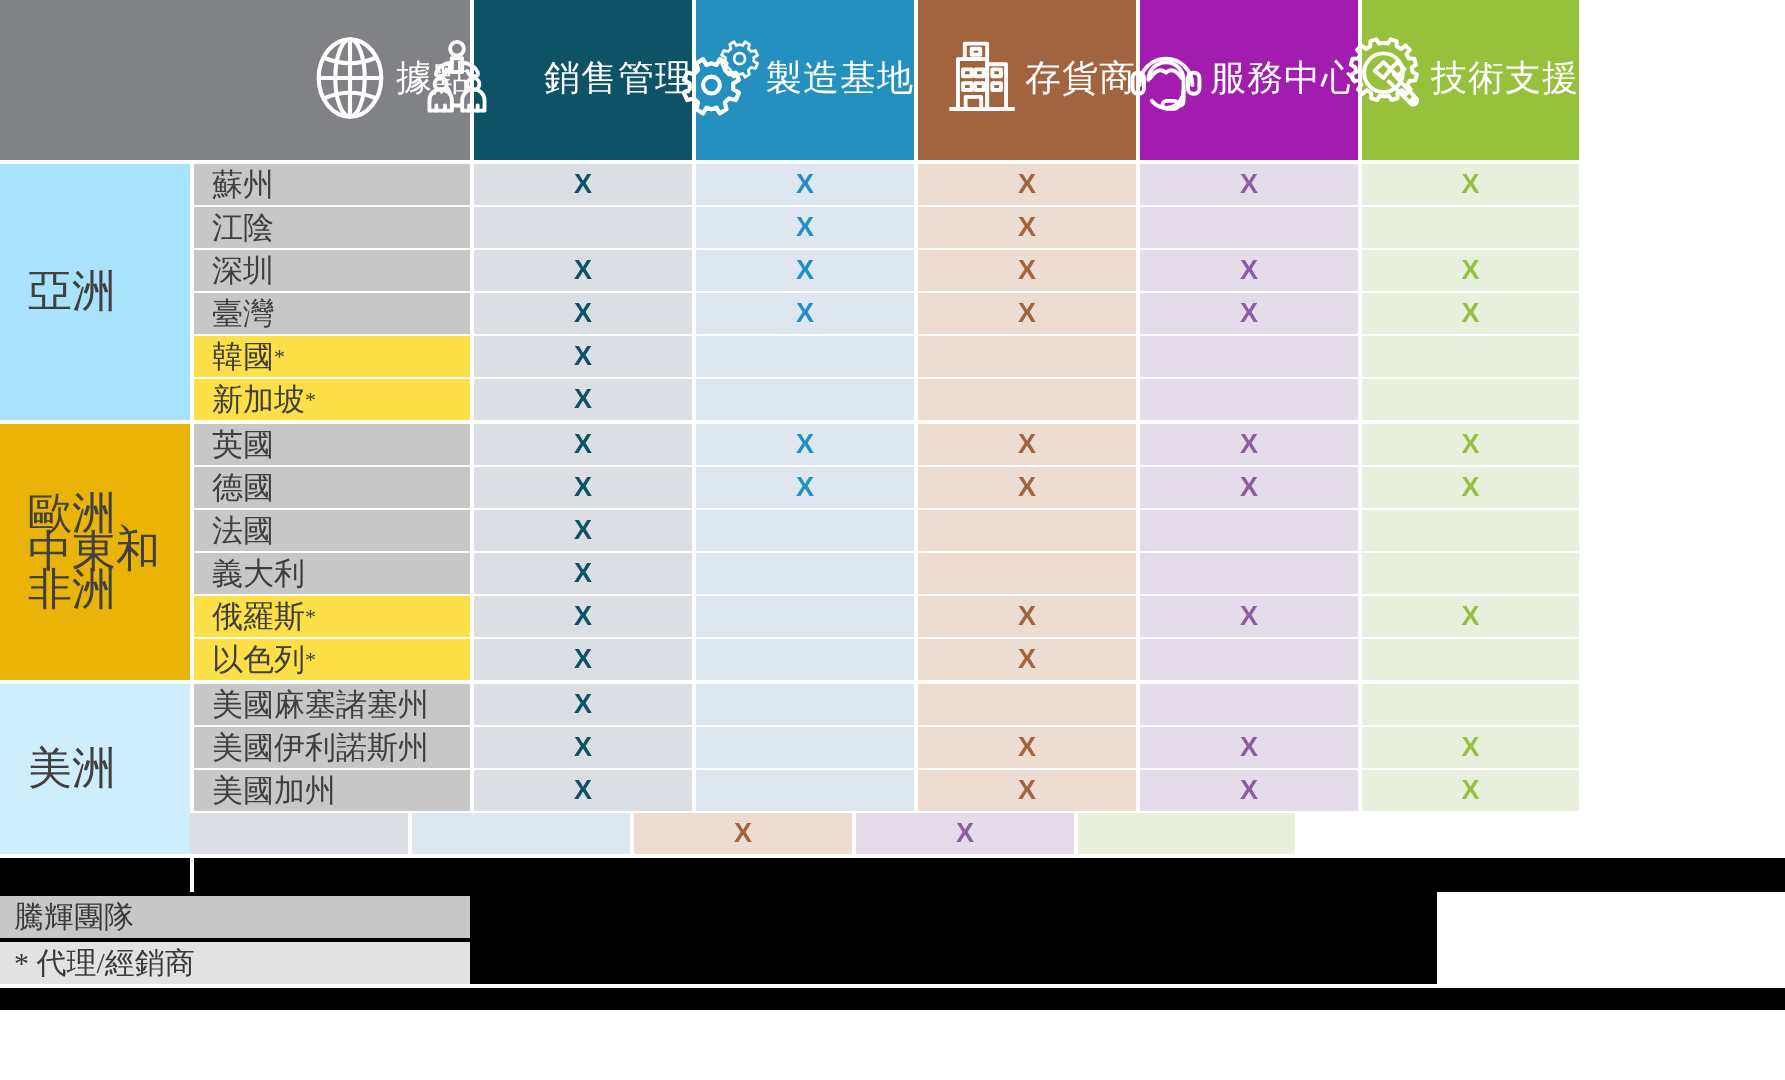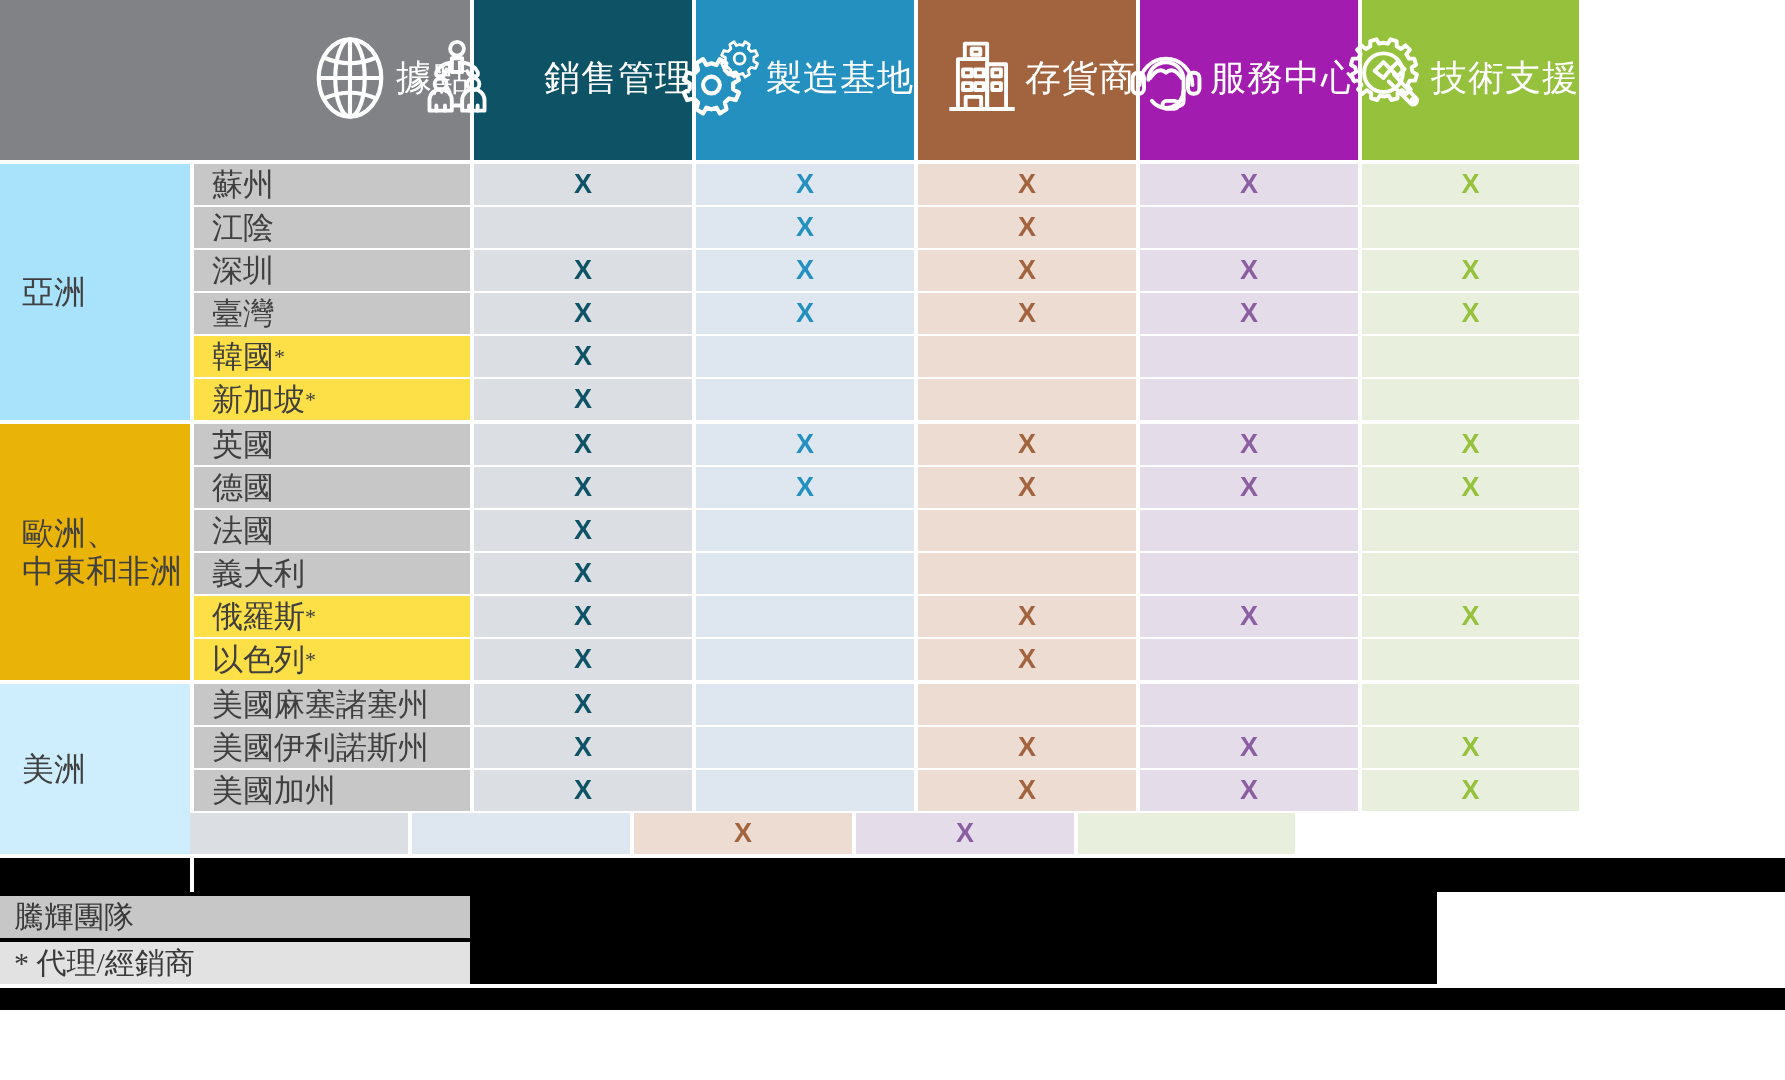--- a/index.html
+++ b/index.html
@@ -67,23 +67,23 @@
     display: flex;
     width: 1785px;
     margin-top: 4px;
   }
   .region-cell {
     width: 190px;
     flex: 0 0 190px;
     display: flex;
     align-items: center;
     justify-content: flex-start;
-    padding-left: 22px;
+    padding-left: 28px;
     color: #404040;
-    font-size: 32px;
+    font-size: 44px;
     line-height: 38px;
   }
 
   .region-rows { flex: 1 1 auto; text-align: center; }
 
   .data-row {
     display: flex;
     height: 41px;
     margin-bottom: 2px;
   }

